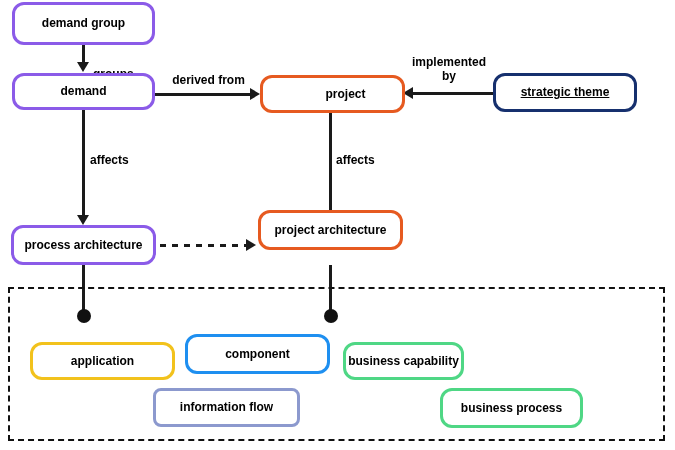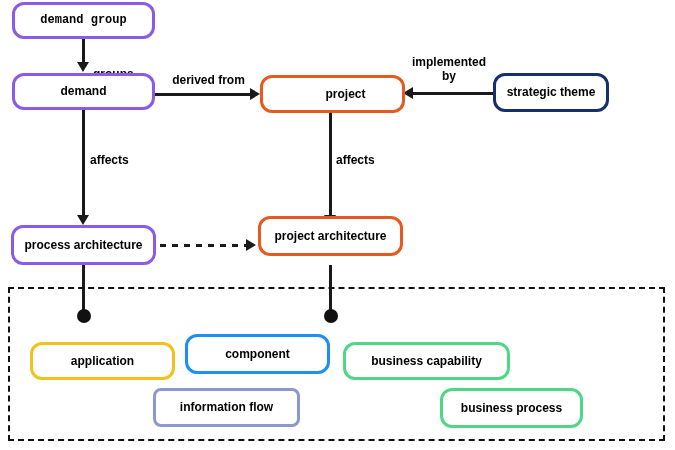--- a/index.html
+++ b/index.html
@@ -8,30 +8,30 @@
     font-family:"Liberation Sans", sans-serif; overflow:hidden;
   }
   .node {
     position:absolute; box-sizing:border-box; background:#ffffff;
     border:3px solid #888; border-radius:12px;
     display:flex; align-items:center; justify-content:center;
     font-size:12px; font-weight:700; color:#000; text-align:center;
     line-height:1.05; padding:0 4px; white-space:nowrap;
   }
   
-  #n-demand-group        { left:12px;  top:2px;   width:143px; height:37px;font-family:Liberation Mono, monospace; }
+  #n-demand-group        { left:12px;  top:2px;   width:143px; height:43px; }
   #n-demand              { left:12px;  top:73px;  width:143px; height:37px; }
   #n-project             { left:260px; top:75px;  width:145px; height:38px;padding-left:30px; }
-  #n-strategic-theme     { left:493px; top:73px;  width:116px; height:39px; }
+  #n-strategic-theme     { left:493px; top:73px;  width:144px; height:39px;text-decoration:underline; }
   #n-demand-architecture { left:11px;  top:225px; width:145px; height:40px; }
-  #n-project-architecture{ left:258px; top:216px; width:145px; height:40px; }
+  #n-project-architecture{ left:258px; top:210px; width:145px; height:40px; }
   #n-application         { left:30px;  top:342px; width:145px; height:38px; }
   #n-component           { left:185px; top:334px; width:145px; height:40px; }
   #n-information-flow    { left:153px; top:388px; width:147px; height:39px; }
-  #n-business-capability { left:343px; top:342px; width:167px; height:38px; }
+  #n-business-capability { left:343px; top:342px; width:121px; height:38px; }
   #n-organization        { left:503px; top:337px; width:145px; height:38px; }
   #n-business-process    { left:440px; top:388px; width:143px; height:40px; }
 
   .group-box {
     position:absolute; box-sizing:border-box;
     left:8px; top:287px; width:657px; height:154px;
     border:2px dashed #111; background:transparent;
   }
 
   .line { position:absolute; background:#1a1a1a; }

